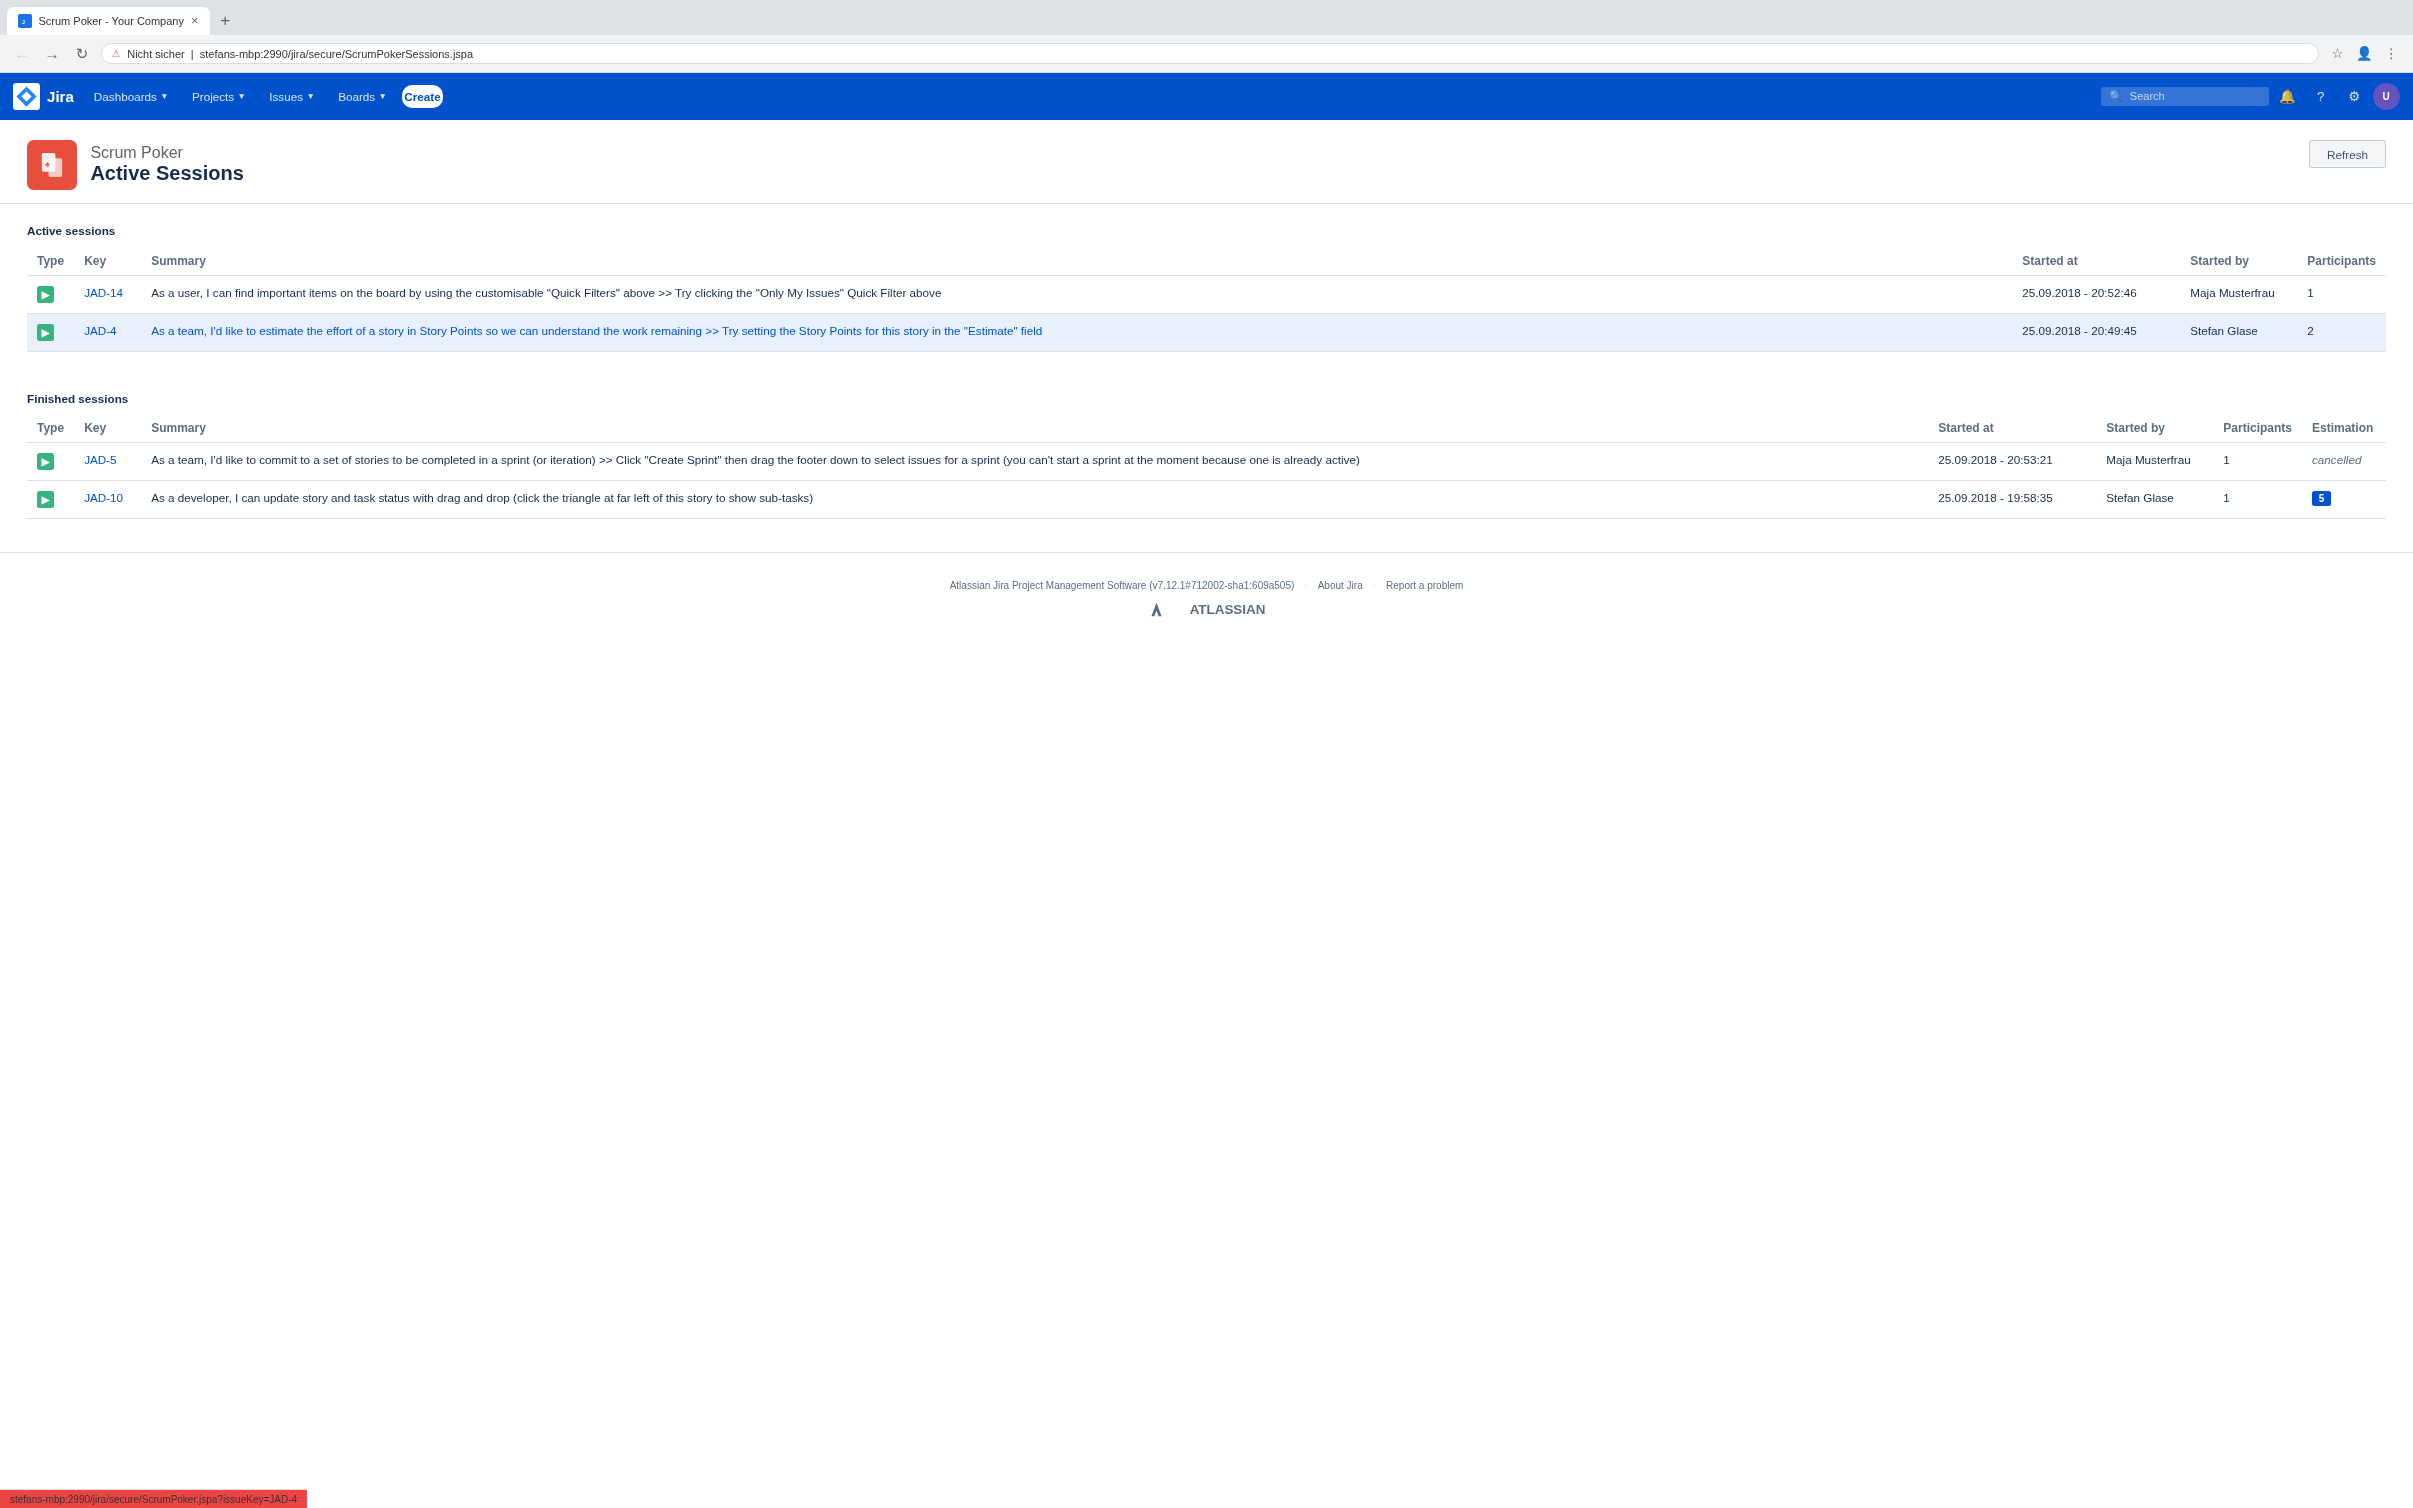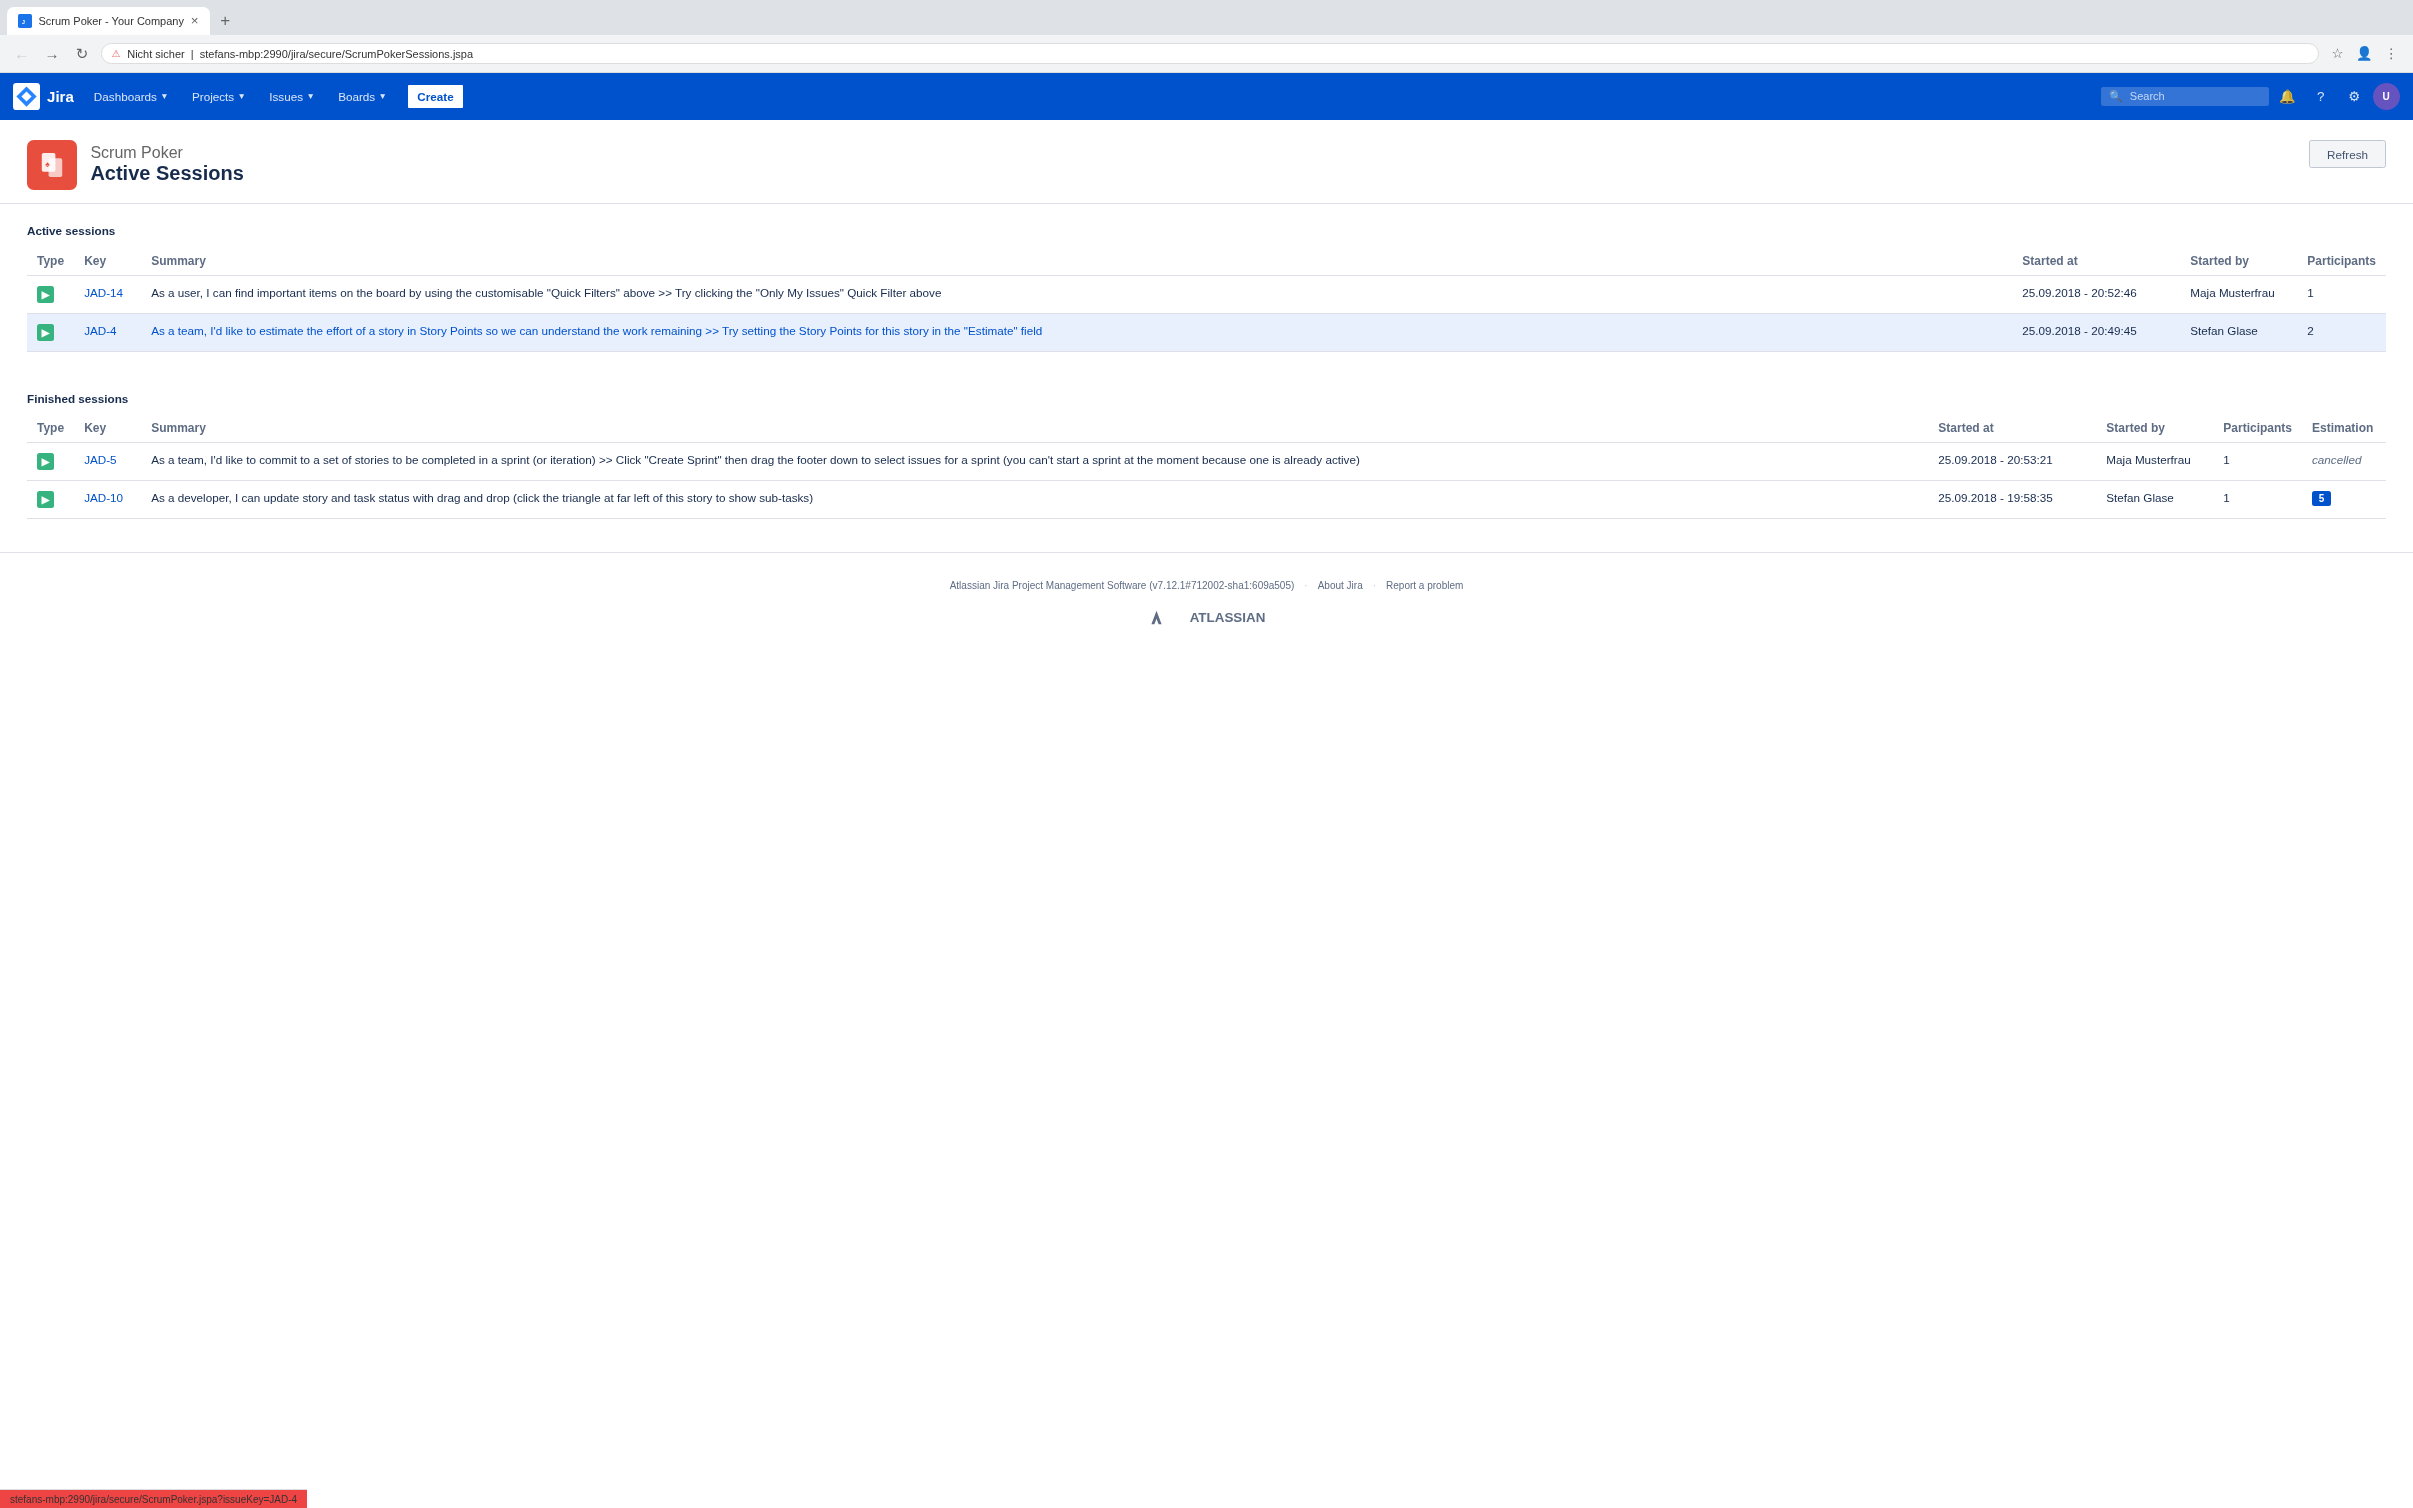--- a/index.html
+++ b/index.html
@@ -23,21 +23,21 @@
     .address-bar .url .domain { font-weight: 500; }
     .toolbar-actions { display: flex; align-items: center; gap: 3.4px; }
     .toolbar-btn { background: none; border: none; cursor: pointer; color: #666; font-size: 13.4px; width: 23.5px; height: 23.5px; border-radius: 50%; display: flex; align-items: center; justify-content: center; }
 
     
     .jira-nav { background: #0052cc; display: flex; align-items: center; padding: 0 13.4px; height: 47px; gap: 3.4px; }
     .jira-logo { display: flex; align-items: center; gap: 6.7px; color: #fff; font-weight: 700; font-size: 15px; margin-right: 6.7px; }
     .jira-logo svg { width: 27px; height: 27px; }
     .nav-item { color: rgba(255,255,255,0.85); padding: 0 10px; height: 64px; display: flex; align-items: center; cursor: pointer; font-size: 11.7px; gap: 3.4px; }
     .nav-item .chevron { font-size: 8.4px; }
-    .create-btn { background: #fff; color: #0052cc; font-weight: 600; padding: 5px 9px; border-radius: 1px; border: none; cursor: pointer; font-size: 11.7px; margin-left: 8px; }
+    .create-btn { background: #fff; color: #0052cc; font-weight: 600; padding: 5px 2px; border-radius: 10px; border: none; cursor: pointer; font-size: 11.7px; margin-left: 2px; }
     .nav-spacer { flex: 1; }
     .search-box { display: flex; align-items: center; background: rgba(255,255,255,0.2); border: none; border-radius: 2.5px; padding: 3.4px 8.4px; color: #fff; gap: 6.7px; cursor: text; width: 168px; }
     .search-box span { font-size: 11px; color: rgba(255,255,255,0.7); }
     .nav-icon-btn { color: rgba(255,255,255,0.85); width: 30px; height: 30px; border-radius: 50%; display: flex; align-items: center; justify-content: center; cursor: pointer; font-size: 13.4px; }
     .avatar { width: 27px; height: 27px; border-radius: 50%; background: #6554c0; display: flex; align-items: center; justify-content: center; color: #fff; font-size: 10px; font-weight: 600; cursor: pointer; }
 
     
     .page-content { background: #fff; min-height: calc(100vh - 88px); }
     .page-header { padding: 20px 27px 13.4px; display: flex; align-items: flex-start; justify-content: space-between; border-bottom: 0.8px solid #dfe1e6; }
     .header-left { display: flex; align-items: center; gap: 13.4px; }
@@ -58,21 +58,21 @@
     .data-table tbody tr.highlighted { background: #e8f0fe; }
     .data-table tbody td { padding: 10px 10px; vertical-align: top; font-size: 11.7px; color: #172b4d; }
     .issue-type-icon { width: 17px; height: 17px; background: #36b37e; border-radius: 2.5px; display: flex; align-items: center; justify-content: center; color: #fff; font-size: 10px; font-weight: 700; }
     .issue-key { color: #0052cc; font-size: 11.7px; font-weight: 500; text-decoration: none; white-space: nowrap; }
     .summary-link { color: #0052cc; text-decoration: none; }
     .cancelled { font-style: italic; color: #5e6c84; }
     .estimate-badge { background: #0052cc; color: #fff; border-radius: 2.5px; padding: 1.7px 6.7px; font-size: 10px; font-weight: 600; display: inline-block; }
 
     
     .page-footer { padding: 27px; text-align: center; color: #5e6c84; font-size: 10px; border-top: 0.8px solid #dfe1e6; margin-top: 13.4px; }
-    .page-footer .footer-links { display: flex; justify-content: center; align-items: flex-start; gap: 10px; margin-bottom: 18px; }
+    .page-footer .footer-links { display: flex; justify-content: center; align-items: flex-start; gap: 10px; margin-bottom: 10px; }
     .footer-link { color: #5e6c84; text-decoration: none; }
     .footer-dot { color: #c1c7d0; }
     .footer-powered { margin-bottom: 13.4px; font-size: 10px; }
     .atlassian-logo { display: flex; align-items: center; justify-content: center; gap: 25px; color: #5e6c84; font-size: 13.4px; font-weight: 700; margin-top: 6.7px; }
 
     
     .status-bar { position: fixed; bottom: 0; left: 0; background: #ef4444; border-top: 0.8px solid #ddd; padding: 3.4px 10px; font-size: 10px; color: #333; }
 
     .col-type { width: 42px; }
     .col-key { width: 67px; }

